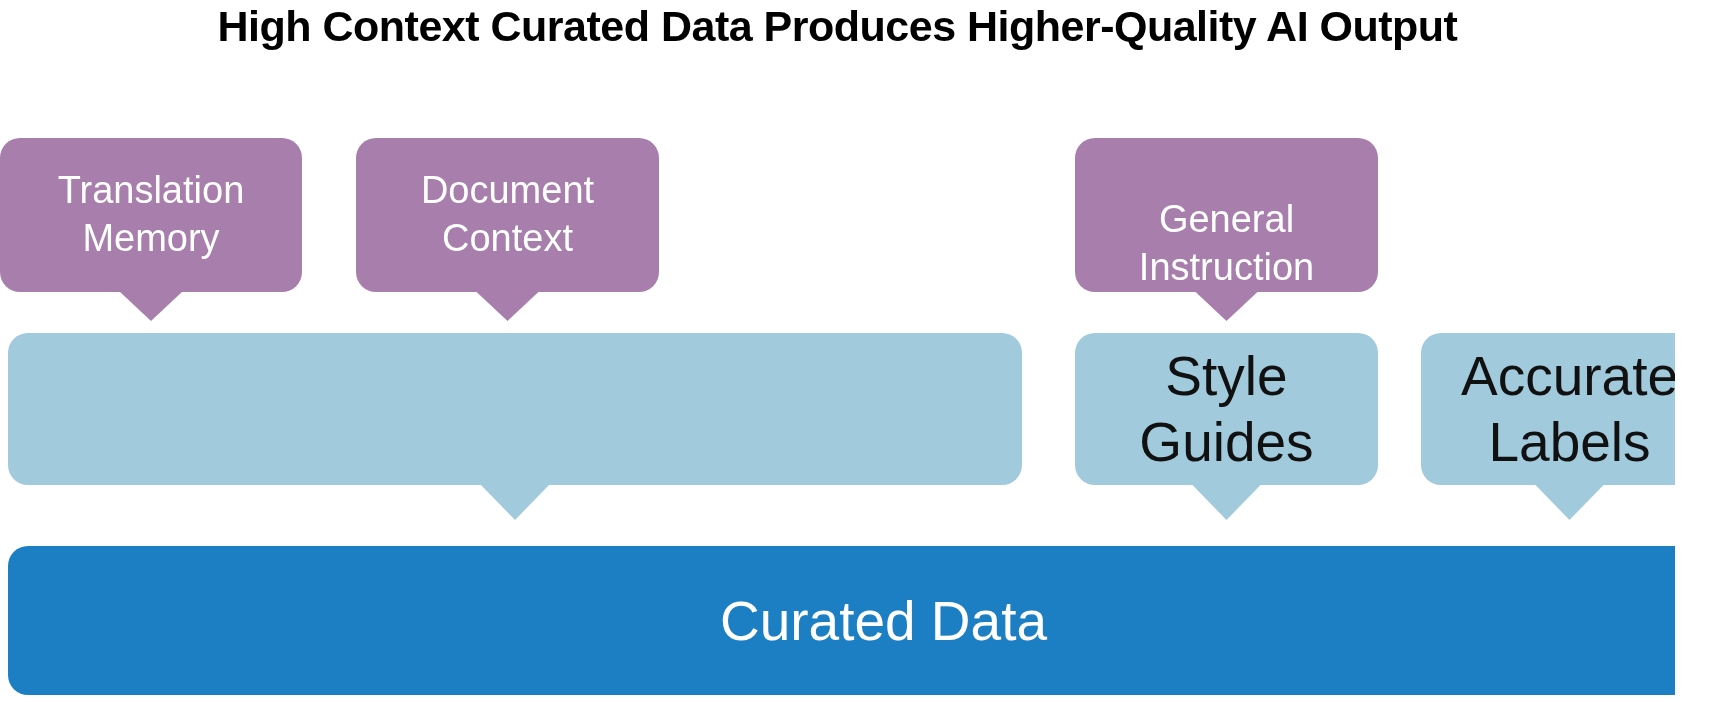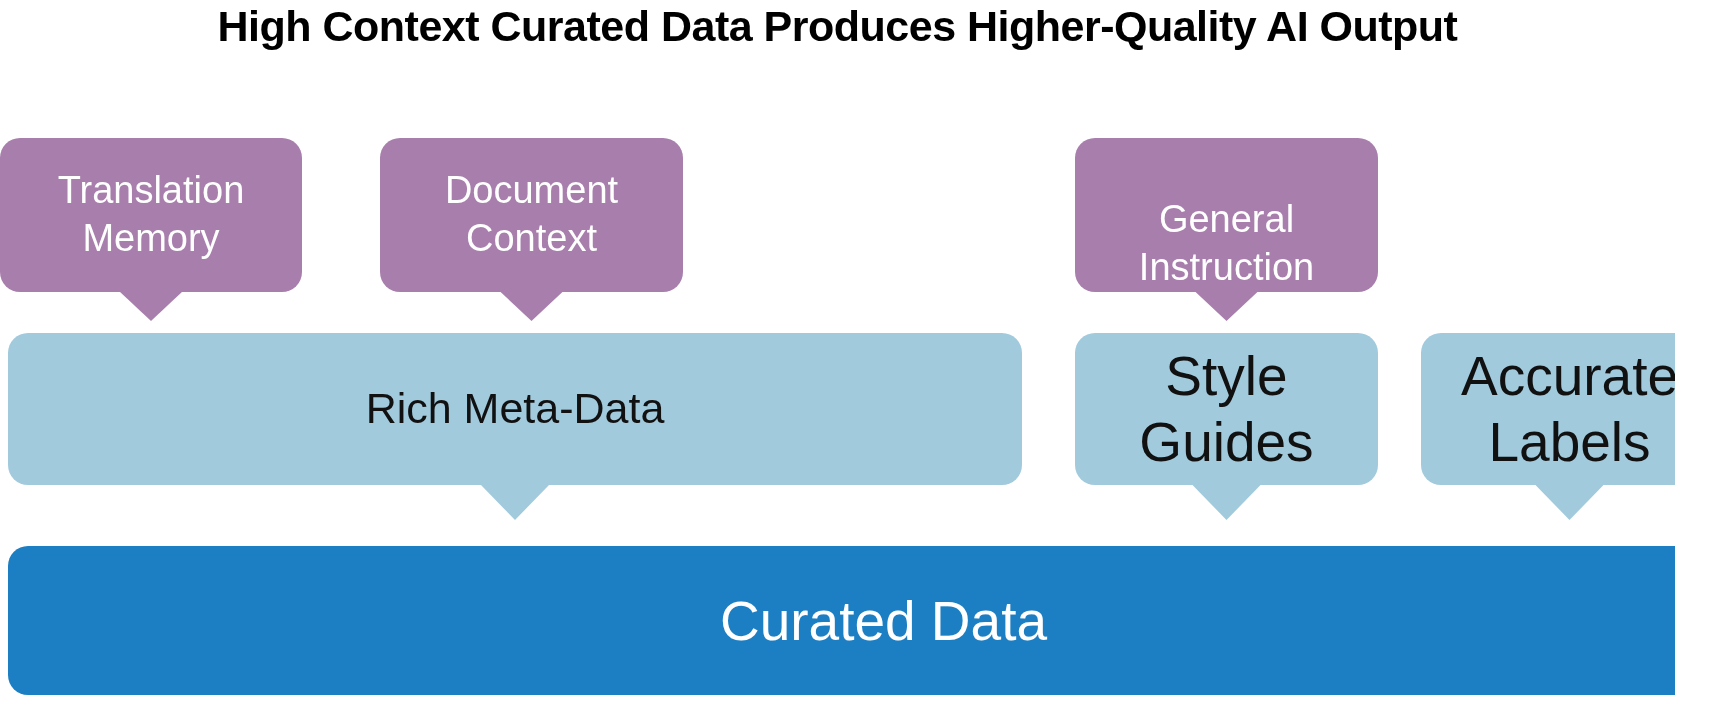--- a/index.html
+++ b/index.html
@@ -52,21 +52,21 @@
     font-size: 38px;
     line-height: 1.26;
   }
   .purple .tail {
     background: var(--purple, #A87EAC);
     bottom: -29px;
     width: 64px;
     height: 30px;
   }
   .pb1 { left: 0;    width: 302px; }
-  .pb2 { left: 380px;  width: 303px; }
+  .pb2 { left: 356px;  width: 303px; }
   .pb3 { left: 721px;  width: 304px; }
   .pb4 { left: 1075px; width: 303px; align-items: flex-end; }
 
   
   .light {
     background: var(--light-blue, #A1CADD);
     top: 333px;
     height: 152px;
     color: var(--light-bubble-text, #111);
     font-size: 55px;
@@ -119,21 +119,20 @@
   </div>
 
 
   <div class="bubble purple pb4">
     <span class="label">General
 Instruction</span>
     <span class="tail"></span>
   </div>
 
   <div class="bubble light lb1">
-    <span class="label">Rich Meta-Data</span>
     <span class="tail"></span>
   </div>
 
   <div class="bubble light lb2">
     <span class="label">Style
 Guides</span>
     <span class="tail"></span>
   </div>
 
   <div class="bubble light lb3">

